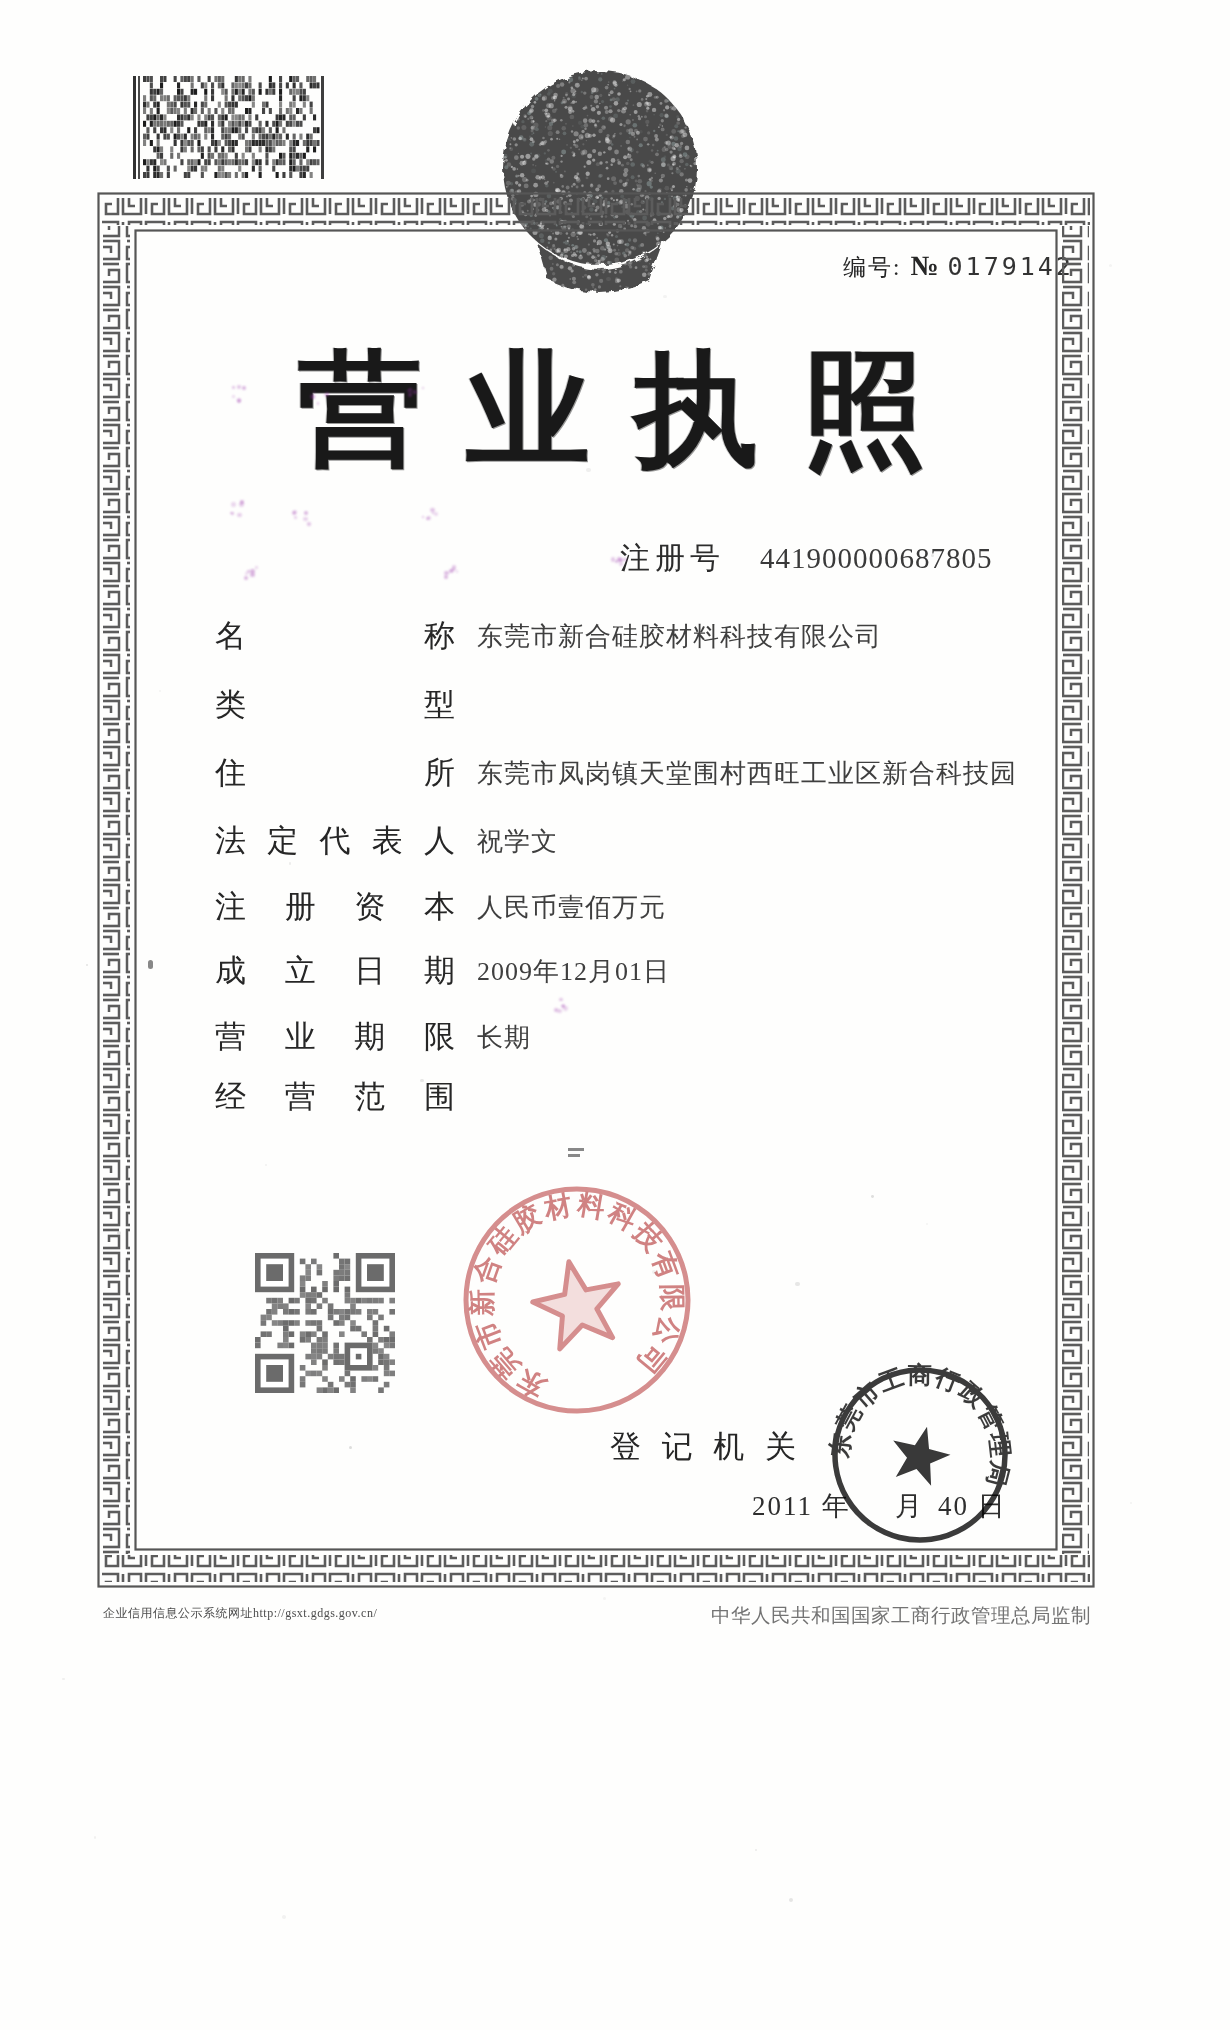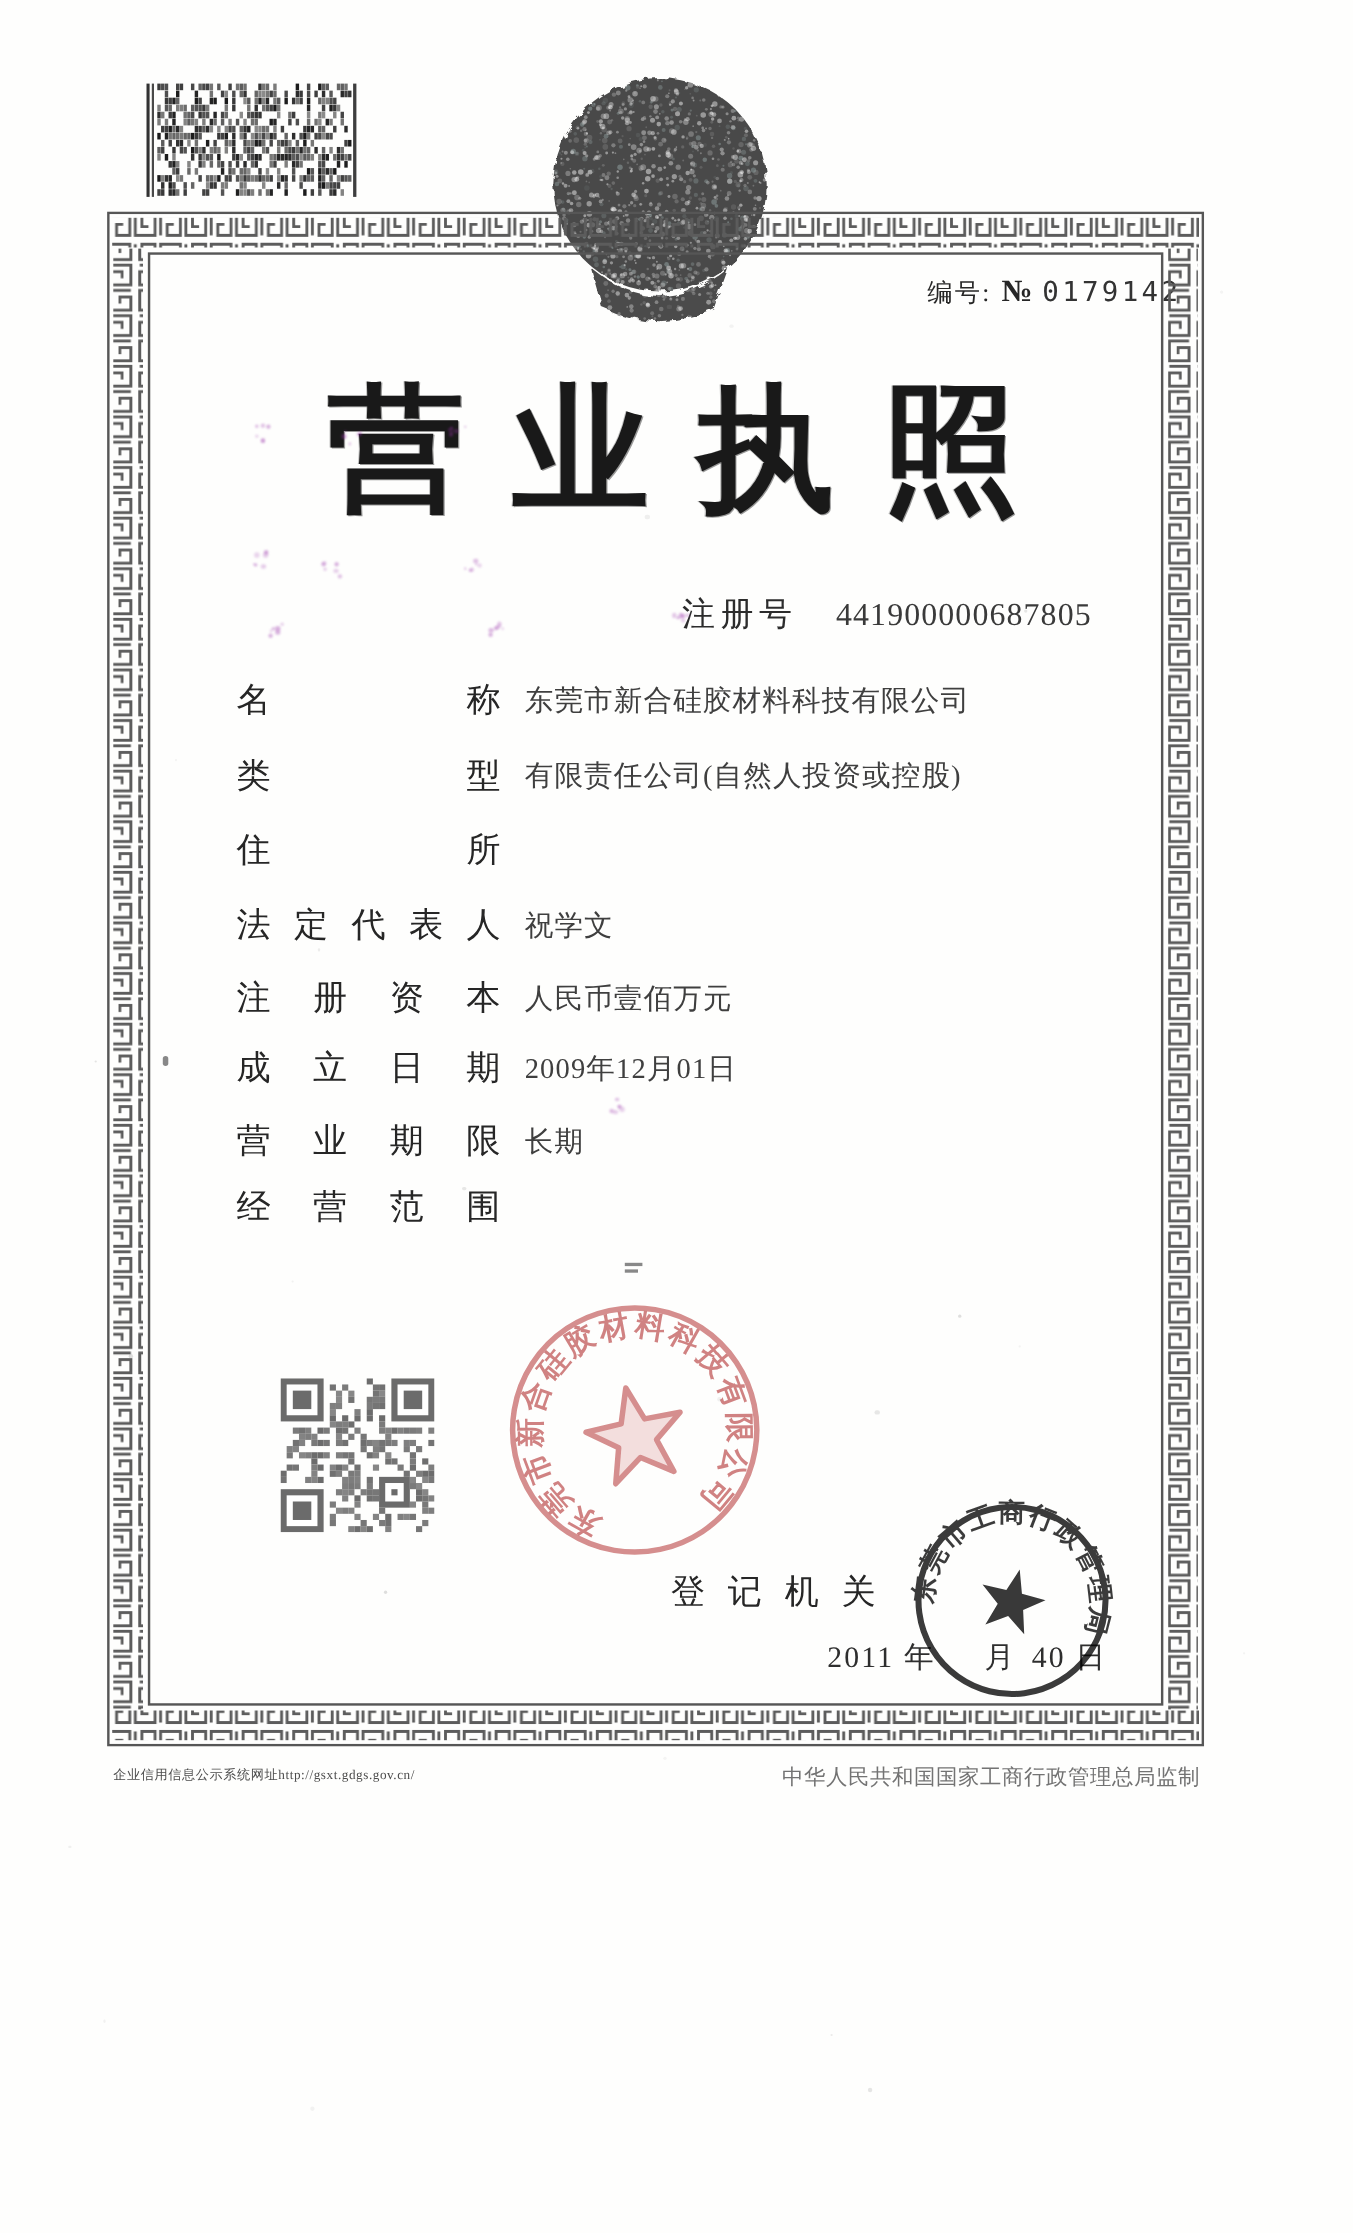--- a/index.html
+++ b/index.html
@@ -1541,27 +1541,27 @@
         <span>名</span>
         <span>称</span>
       </div>
     <div class="fvalue">东莞市新合硅胶材料科技有限公司</div>
   </div>
   <div class="row" style="top:684px">
     <div class="flabel spread">
         <span>类</span>
         <span>型</span>
       </div>
-    <div class="fvalue">有限责任公司(自然人投资或控股)</div>
   </div>
   <div class="row" style="top:752px">
     <div class="flabel spread">
         <span>住</span>
         <span>所</span>
       </div>
+    <div class="fvalue">东莞市凤岗镇天堂围村西旺工业区新合科技园</div>
   </div>
   <div class="row" style="top:820px">
     <div class="flabel spread">
         <span>法</span>
         <span>定</span>
         <span>代</span>
         <span>表</span>
         <span>人</span>
       </div>
     <div class="fvalue">祝学文</div>

